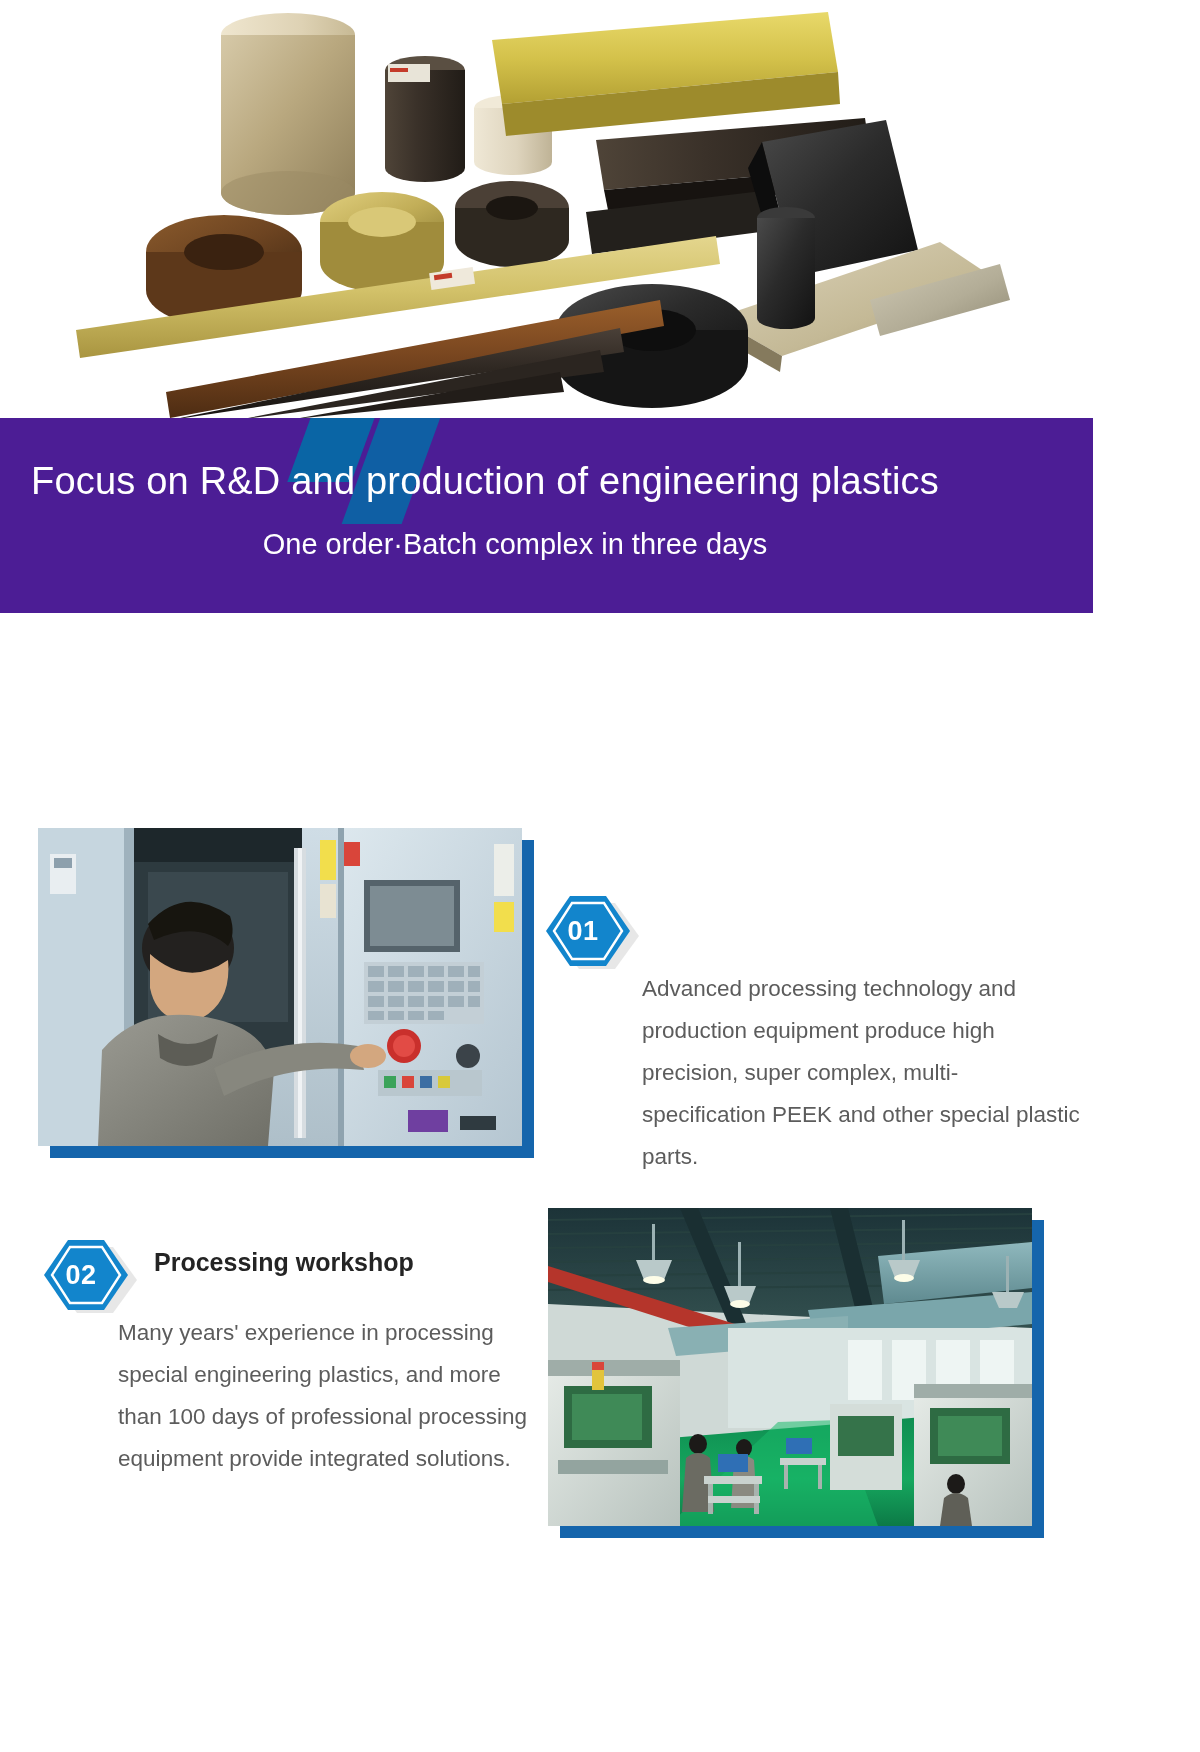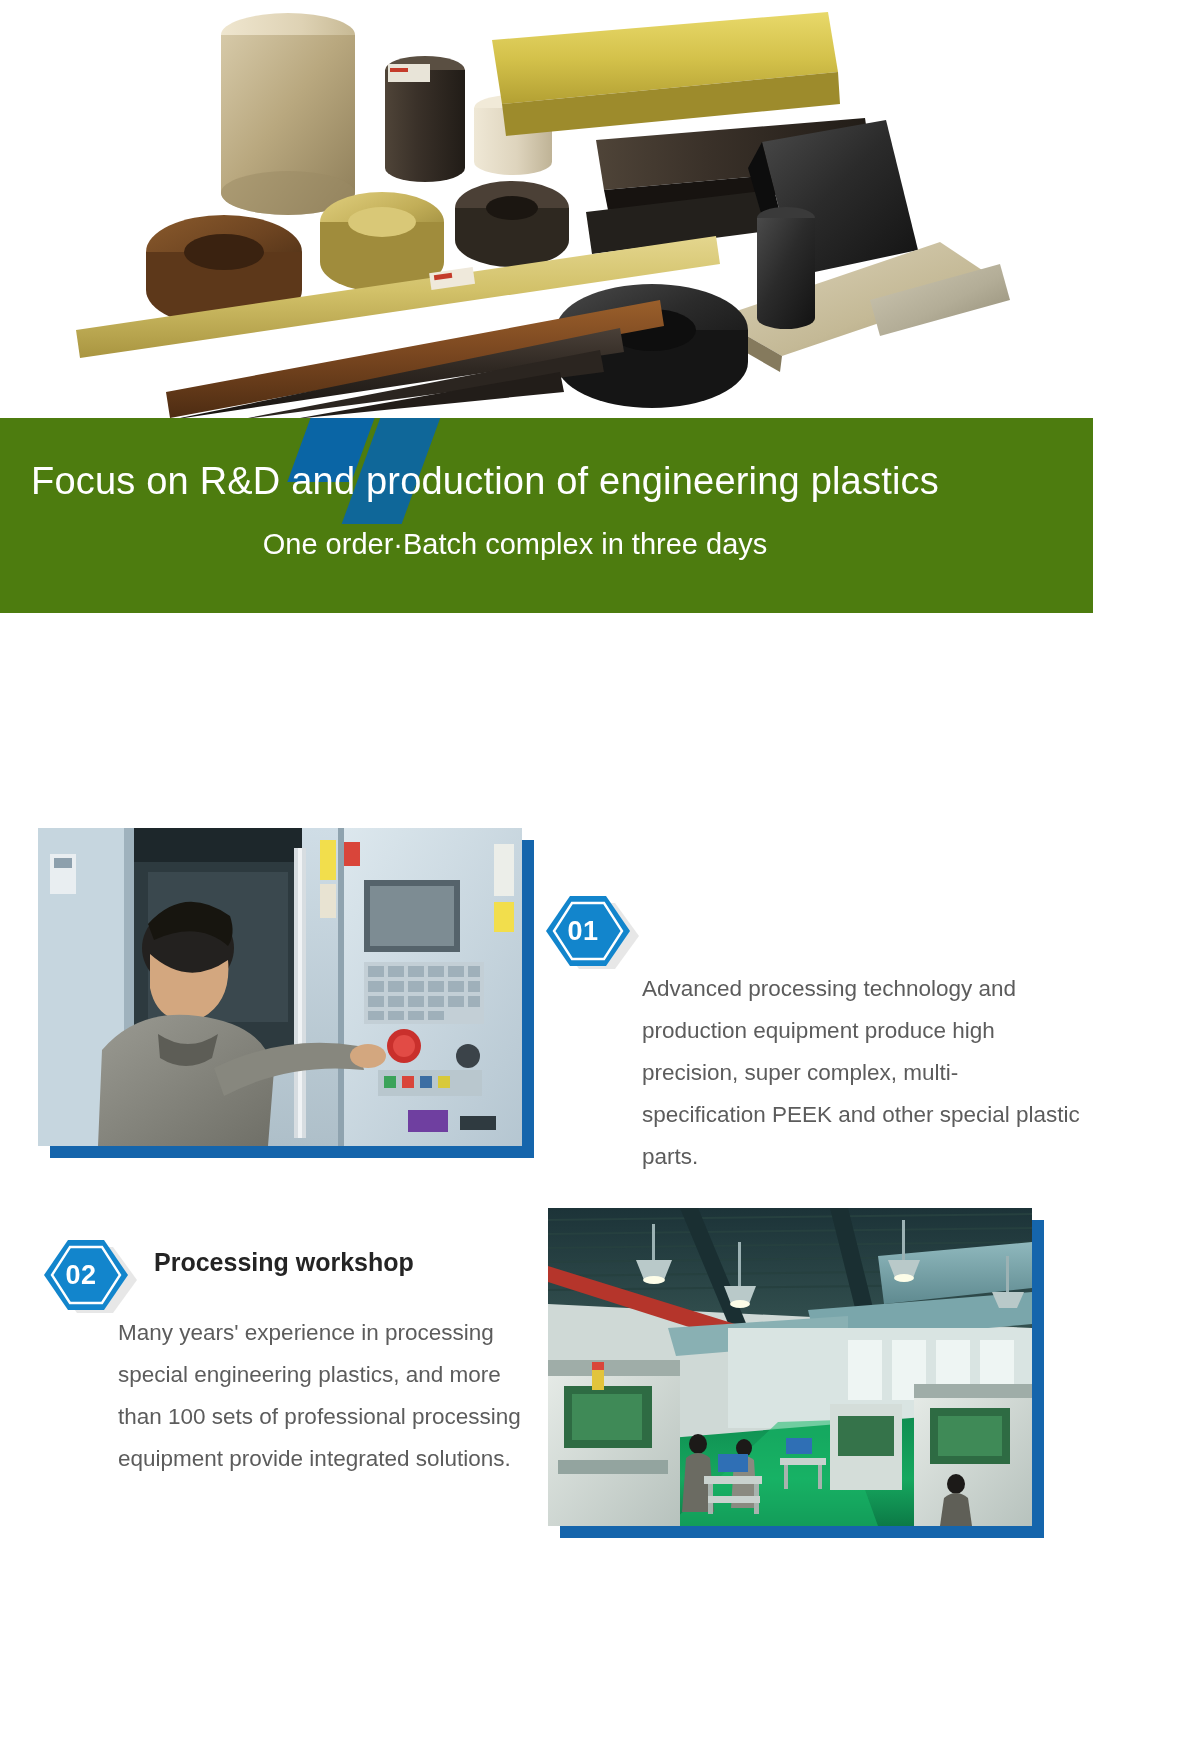--- a/index.html
+++ b/index.html
@@ -21,21 +21,21 @@
     background: #ffffff;
     overflow: hidden;
   }
   .hero-photo svg { display: block; }
 
   
   .banner {
     position: absolute;
     left: 0; top: 418px;
     width: 1093px; height: 195px;
-    background: #4d7c0f;
+    background: #4c1d95;
     overflow: hidden;
   }
   .banner-deco-a {
     position: absolute;
     left: 300px; top: -6px;
     width: 64px; height: 70px;
     background: #0a65a5;
     transform: skewX(-20deg);
   }
   .banner-deco-b {
@@ -562,14 +562,14 @@
     <div class="hex-badge">
       <svg width="100" height="78" viewBox="0 0 100 78" style="position:absolute;left:0;top:0;">
         <polygon points="30,6 66,6 90,39 66,72 30,72 6,39" fill="#c9c9c9" opacity=".45" transform="translate(9,5)"></polygon>
         <polygon points="30,4 66,4 90,39 66,74 30,74 6,39" fill="#1285cc"></polygon>
         <polygon points="32,11 64,11 82,39 64,67 32,67 14,39" fill="none" stroke="#ffffff" stroke-width="2.4"></polygon>
       </svg>
       <div class="hex-num">02</div>
     </div>
     <div class="card02-title">Processing workshop</div>
   </div>
-  <div class="card02-text">Many years' experience in processing special engineering plastics, and more than 100 sets of professional processing equipment provide integrated solutions.</div>
+  <div class="card02-text">Many years' experience in processing special engineering plastics, and more than 100 days of professional processing equipment provide integrated solutions.</div>
 </div>
 
 </body></html>

